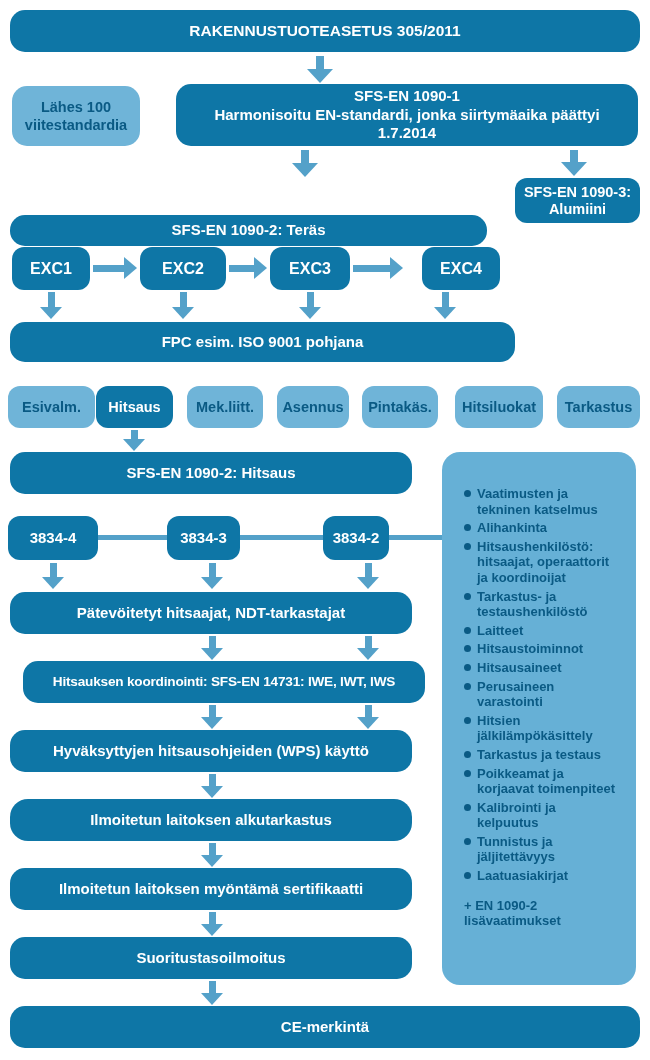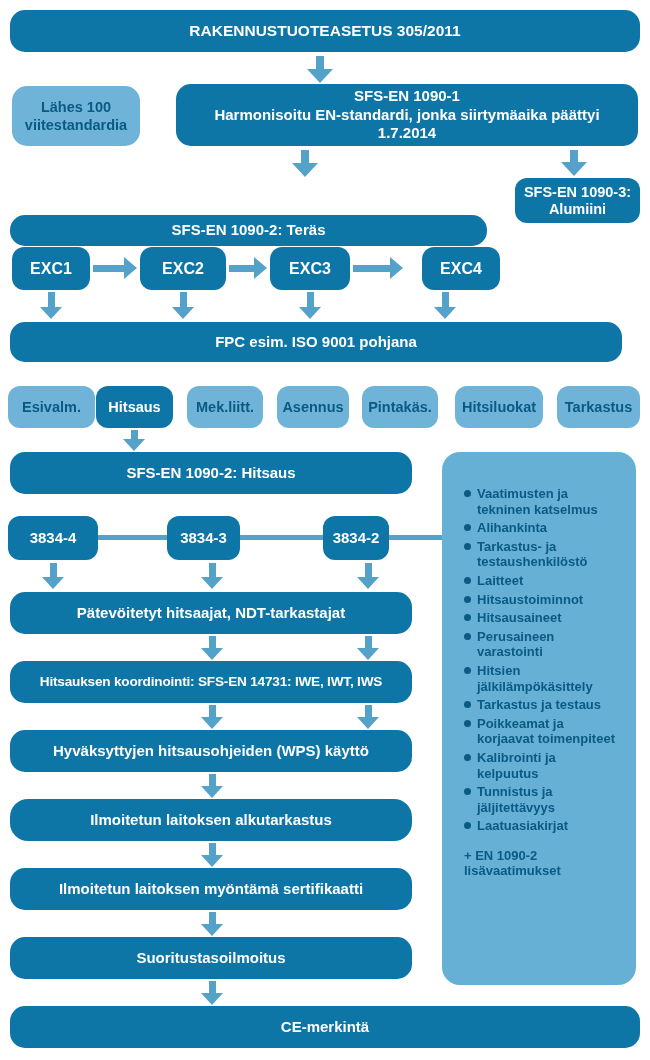--- a/index.html
+++ b/index.html
@@ -156,21 +156,21 @@
     </div>
   <div class="ar-down sm" style="left:310px;top:292px;height:27px;">
       <i class="stem"></i>
       <i class="head"></i>
     </div>
   <div class="ar-down sm" style="left:445px;top:292px;height:27px;">
       <i class="stem"></i>
       <i class="head"></i>
     </div>
 
-  <div class="node" style="left:10px;top:322px;width:612px;height:40px;">
+  <div class="node" style="left:10px;top:322px;width:505px;height:40px;">
     <span>FPC esim. ISO 9001 pohjana</span>
   </div>
 
   <div class="node light pill" style="left:8px;top:386px;width:87px;height:42px;">
     <span>Esivalm.</span>
   </div>
   <div class="node pill" style="left:96px;top:386px;width:77px;height:42px;">
     <span>Hitsaus</span>
   </div>
   <div class="node light pill" style="left:187px;top:386px;width:76px;height:42px;">
@@ -225,21 +225,21 @@
   </div>
   <div class="ar-down sm" style="left:212px;top:636px;height:24px;">
       <i class="stem"></i>
       <i class="head"></i>
     </div>
   <div class="ar-down sm" style="left:368px;top:636px;height:24px;">
       <i class="stem"></i>
       <i class="head"></i>
     </div>
 
-  <div class="node tight" style="left:10px;top:661px;width:402px;height:42px;text-align:center;">
+  <div class="node tight" style="left:23px;top:661px;width:402px;height:42px;text-align:center;">
     <span>Hitsauksen koordinointi: SFS-EN 14731: IWE, IWT, IWS</span>
   </div>
   <div class="ar-down sm" style="left:212px;top:705px;height:24px;">
       <i class="stem"></i>
       <i class="head"></i>
     </div>
   <div class="ar-down sm" style="left:368px;top:705px;height:24px;">
       <i class="stem"></i>
       <i class="head"></i>
     </div>
@@ -284,20 +284,24 @@
     <div class="bullet">
         <i class="dot"></i>
         <span class="txt">Vaatimusten ja tekninen katselmus</span>
       </div>
     <div class="bullet">
         <i class="dot"></i>
         <span class="txt">Alihankinta</span>
       </div>
     <div class="bullet">
         <i class="dot"></i>
+        <span class="txt">Hitsaushenkilöstö: hitsaajat, operaattorit ja koordinoijat</span>
+      </div>
+    <div class="bullet">
+        <i class="dot"></i>
         <span class="txt">Tarkastus- ja testaushenkilöstö</span>
       </div>
     <div class="bullet">
         <i class="dot"></i>
         <span class="txt">Laitteet</span>
       </div>
     <div class="bullet">
         <i class="dot"></i>
         <span class="txt">Hitsaustoiminnot</span>
       </div>

